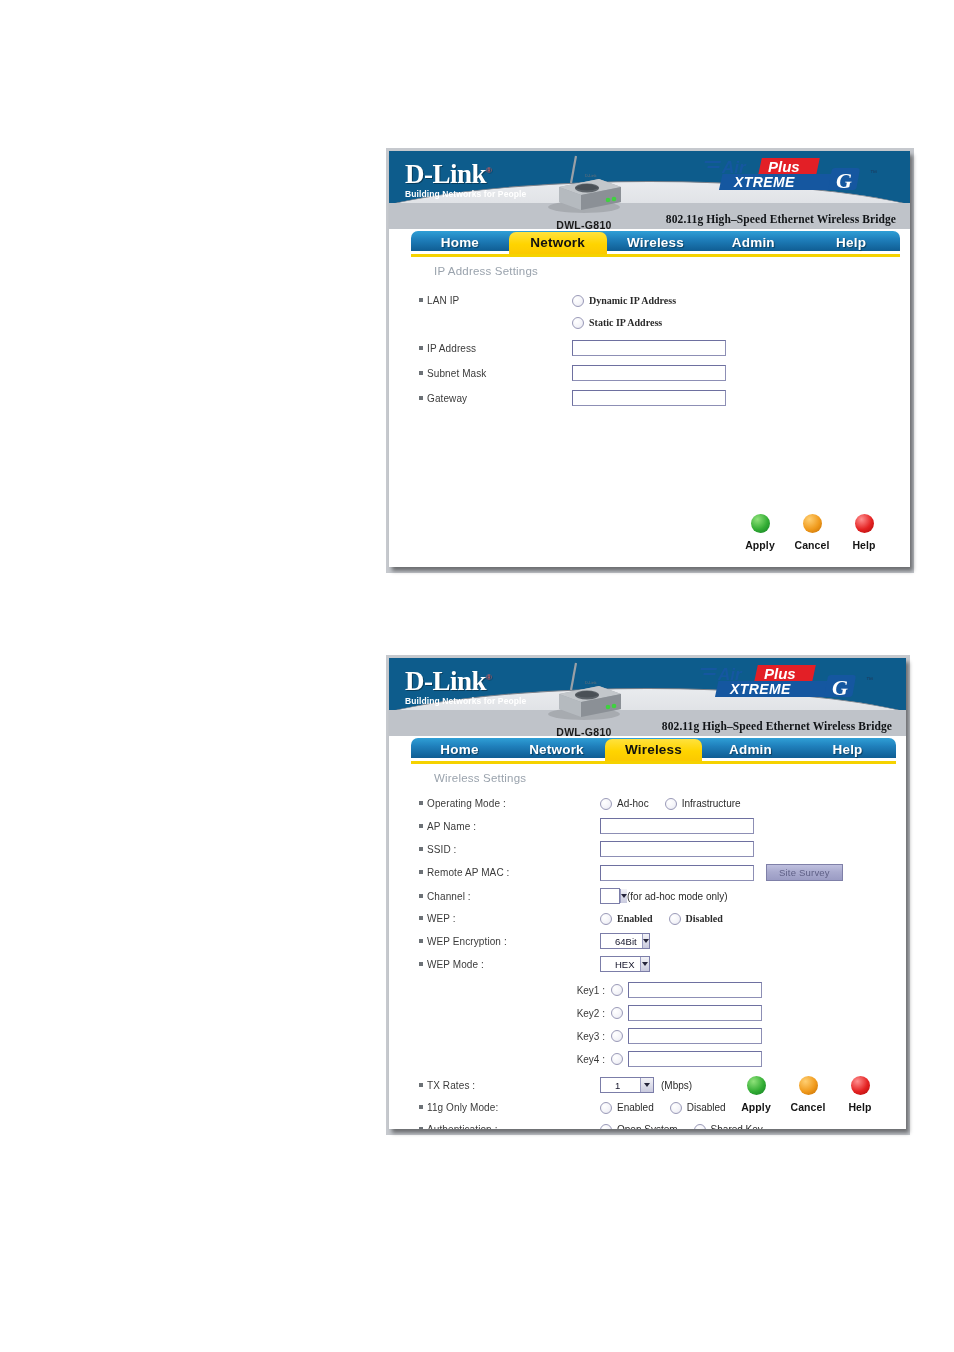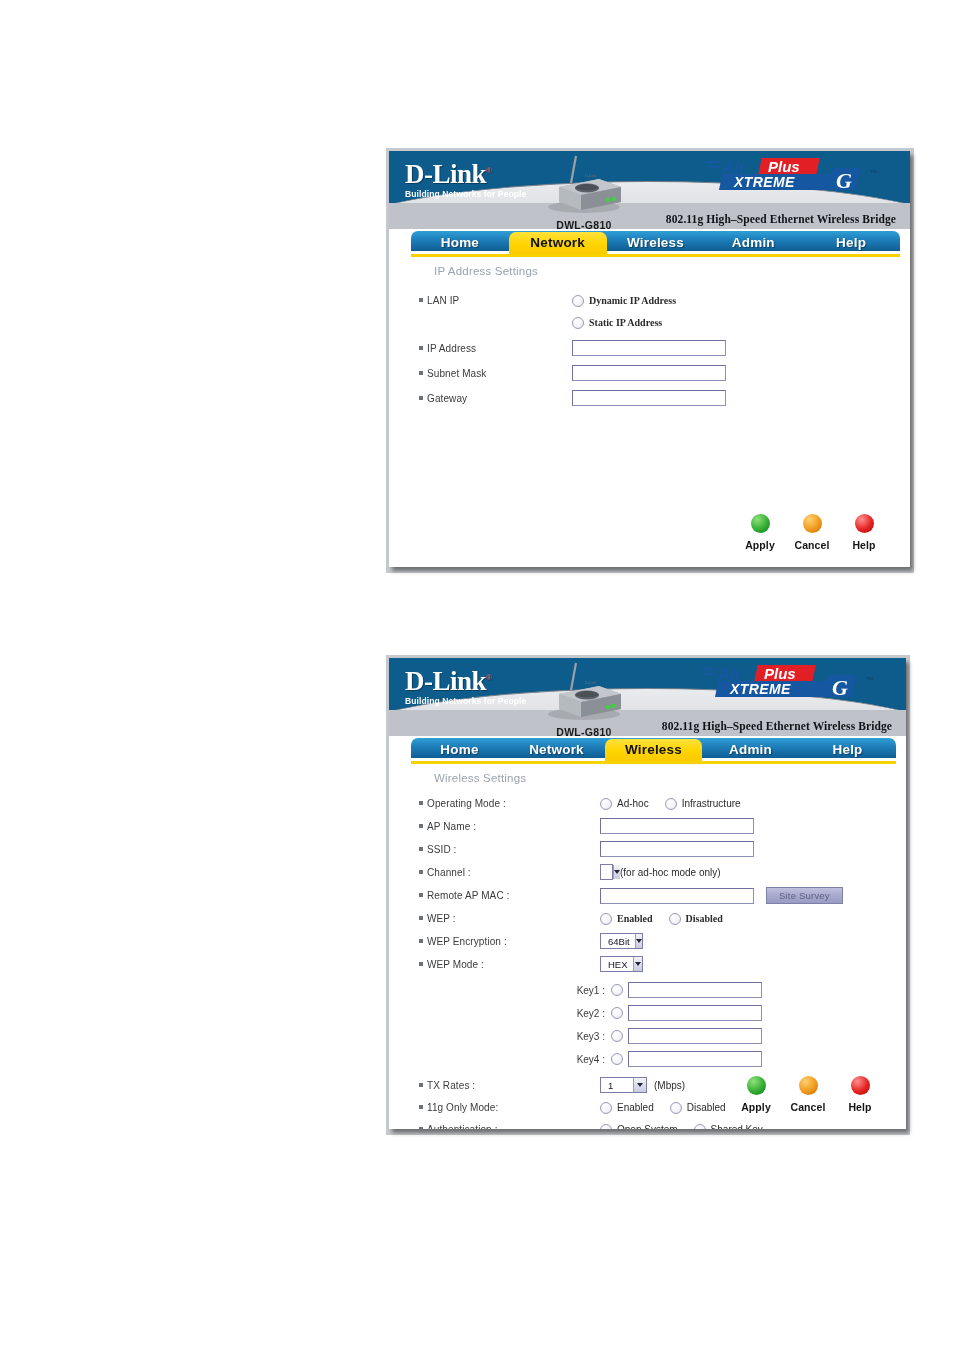--- a/index.html
+++ b/index.html
@@ -256,21 +256,21 @@
 
   .sel {
     display: inline-flex;
     align-items: center;
     border: 1px solid #7b7da8;
     background: #ffffff;
     height: 14px;
     font-size: 9.5px;
     font-family: "Liberation Sans", sans-serif;
     color: #14142a;
-    padding-left: 7px;
+    padding-left: 14px;
     position: relative;
     box-sizing: content-box;
     cursor: pointer;
   }
   .sel .sel-text { padding-right: 5px; white-space: nowrap; }
   .sel .sel-arrow {
     width: 12px;
     height: 14px;
     background: linear-gradient(#f3f3f7, #c9cade);
     border-left: 1px solid #9a9cc0;
@@ -560,43 +560,43 @@
           <div class="lbl">
             <span class="bullet"></span><span>SSID :</span>
           </div>
           <div class="fieldarea" style="margin-left:28px;">
             <input type="text" class="tf w-wide" value="" style="">
           </div>
         </div>
 
         <div class="row">
           <div class="lbl">
+            <span class="bullet"></span><span>Remote AP MAC :</span>
+          </div>
+          <div class="fieldarea" style="margin-left:28px;">
+            <input type="text" class="tf w-wide" value="" style="">
+            <button class="btn-survey">Site Survey</button>
+          </div>
+        </div>
+
+        <div class="row">
+          <div class="lbl">
             <span class="bullet"></span><span>Channel :</span>
           </div>
           <div class="fieldarea" style="margin-left:28px;">
             <span class="sel w-chan">
               <span class="sel-text"></span>
               <span class="sel-arrow"></span>
             </span>
             <span class="hint">(for ad-hoc mode only)</span>
           </div>
         </div>
 
         <div class="row">
           <div class="lbl">
-            <span class="bullet"></span><span>Remote AP MAC :</span>
-          </div>
-          <div class="fieldarea" style="margin-left:28px;">
-            <input type="text" class="tf w-wide" value="" style="">
-            <button class="btn-survey">Site Survey</button>
-          </div>
-        </div>
-
-        <div class="row">
-          <div class="lbl">
             <span class="bullet"></span><span>WEP :</span>
           </div>
           <div class="fieldarea" style="margin-left:28px;">
             <span class="radio"></span>
             <span class="radio-label bold">Enabled</span>
             <span class="radio"></span>
             <span class="radio-label bold">Disabled</span>
           </div>
         </div>
 

